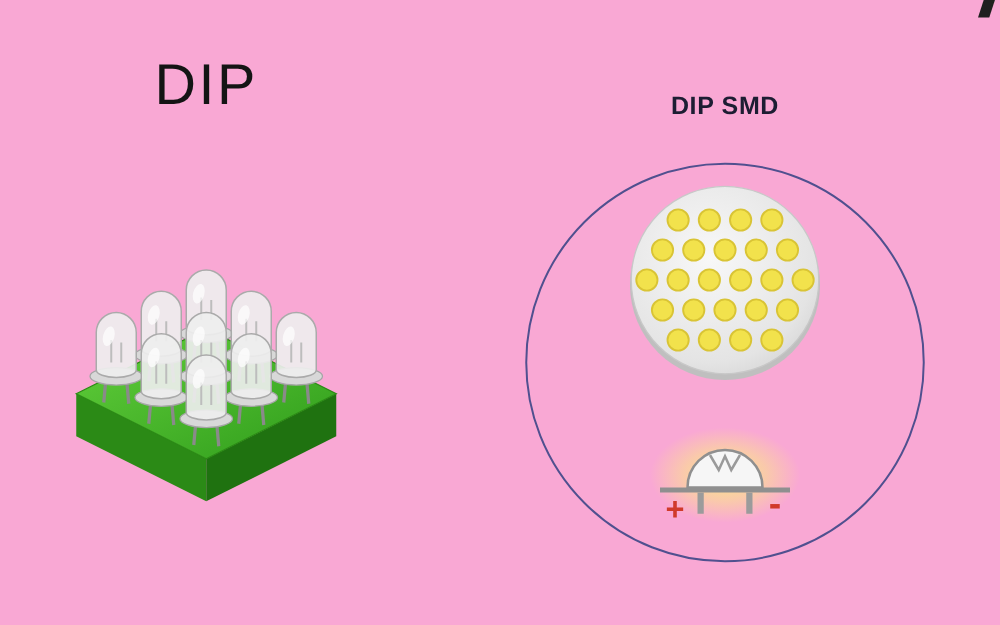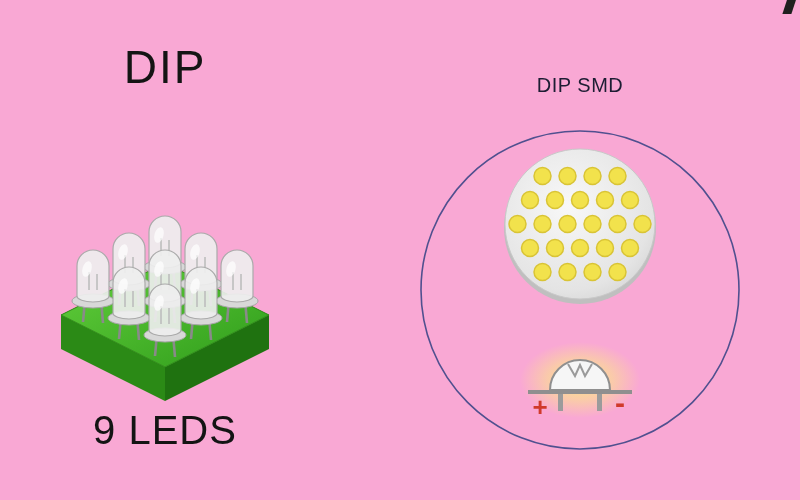--- a/index.html
+++ b/index.html
@@ -3,21 +3,21 @@
 <meta charset="utf-8">
 <style>
   html,body{margin:0;padding:0;background:#ffffff;}
   .stage{position:relative;width:800px;height:500px;background:#f9a8d4;overflow:hidden;
          font-family:"Liberation Sans",sans-serif;}
   .dip-title{position:absolute;left:35px;top:40px;width:260px;text-align:center;
              font-size:46px;font-weight:400;color:#141414;letter-spacing:2px;}
   .dip-caption{position:absolute;left:25px;top:408px;width:280px;text-align:center;
                font-size:40px;font-weight:400;color:#141414;letter-spacing:1px;}
   .smd-title{position:absolute;left:408px;top:74px;width:344px;text-align:center;
-             font-size:20px;font-weight:400;color:#1d1d33;letter-spacing:.5px;}
+             font-size:20px;font-weight:700;color:#1d1d33;letter-spacing:.5px;}
   .svg-abs{position:absolute;}
   .corner-mark{position:absolute;right:6px;top:-2px;width:9px;height:16px;
                background:#1f1f1f;transform:skewX(-18deg);}
 </style>
 </head>
 <body>
 
 <div class="stage">
 
   <div class="dip-title">DIP</div>
@@ -48,21 +48,20 @@
         <use href="#ledSym" transform="translate(176 185)"></use>
         <use href="#ledSym" transform="translate(68 202)"></use>
         <use href="#ledSym" transform="translate(140 202)"></use>
         <use href="#ledSym" transform="translate(212 202)"></use>
         <use href="#ledSym" transform="translate(104 219)"></use>
         <use href="#ledSym" transform="translate(176 219)"></use>
         <use href="#ledSym" transform="translate(140 236)"></use>
       </g>
   </svg>
 
-  <div class="dip-caption">9 LEDS</div>
 
   <div class="smd-title">DIP SMD</div>
 
   <svg class="svg-abs" style="left:408px;top:118px" width="344" height="350" viewBox="0 0 344 350">
     <defs>
       <radialGradient id="discGrad" cx="0.42" cy="0.38" r="0.8">
         <stop offset="0" stop-color="#f8f8f8"></stop>
         <stop offset="0.7" stop-color="#e4e4e4"></stop>
         <stop offset="1" stop-color="#cccccc"></stop>
       </radialGradient>

